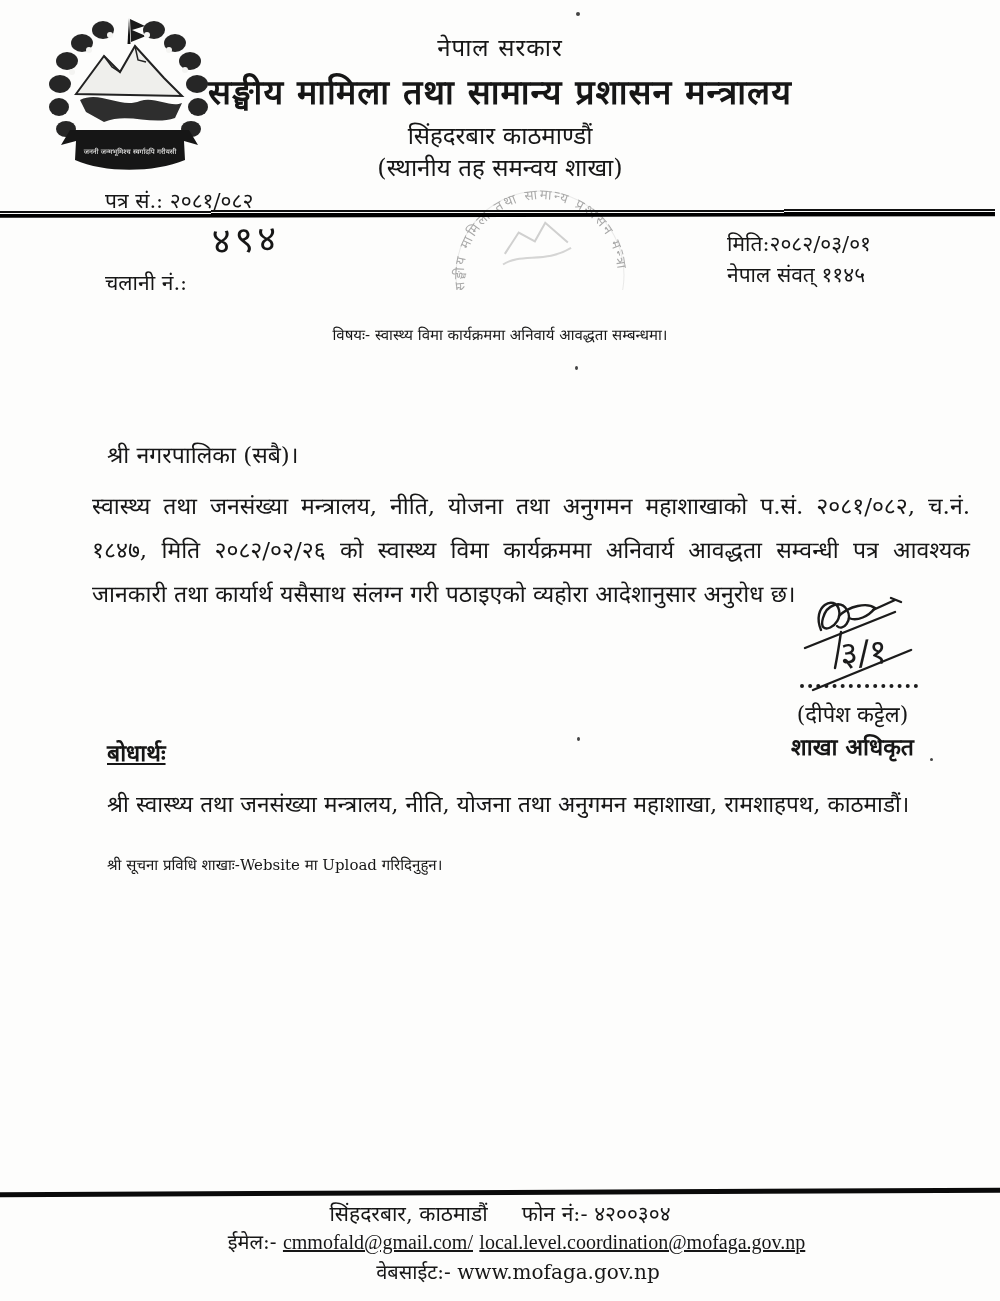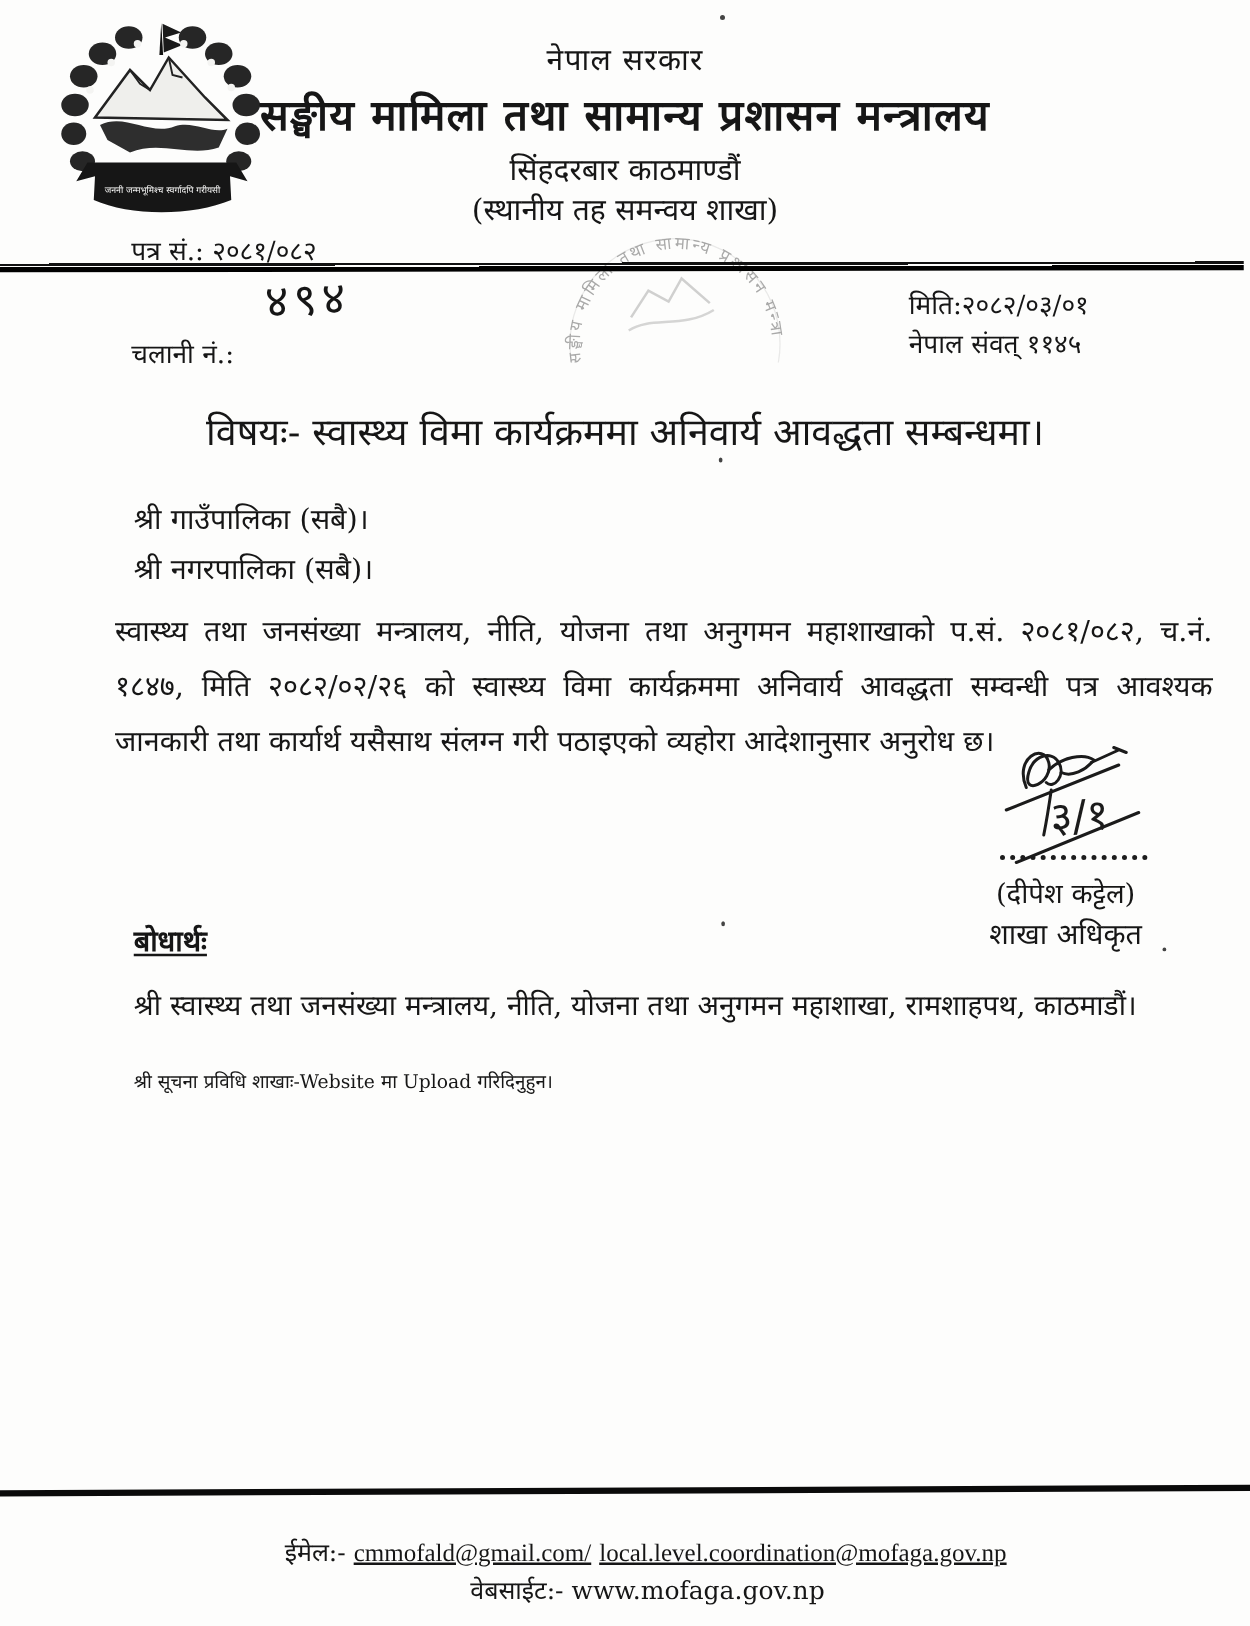--- a/index.html
+++ b/index.html
@@ -36,37 +36,37 @@
     transform:rotate(-3deg); letter-spacing:4px;
     font-family:"DejaVu Sans","Liberation Sans",sans-serif;
   }
   .miti   { left:727px; top:229px; font-size:21px; }
   .samvat { left:727px; top:260px; font-size:21px; }
 
   
   .stamp { left:430px; top:80px; z-index:1; opacity:.55; }
 
   
-  .subject { top:324px; font-size:30px; }
+  .subject { top:324px; font-size:15px; }
 
   
   .addressee1 { left:107px; top:398px; font-size:23px; }
   .addressee2 { left:107px; top:438px; font-size:23px; }
 
   
   .body-par {
     left:92px; top:484px; width:878px;
     font-size:23px; line-height:44px; text-align:justify;
   }
 
   
   .sig-svg   { left:783px; top:588px; z-index:2; }
   .sig-dots  { left:800px; top:666px; width:118px; height:22px; border-bottom:4px dotted #1c1c1c; }
   .sig-name  { left:770px; top:698px; width:165px; text-align:center; font-size:22px; }
-  .sig-title { left:770px; top:730px; width:165px; text-align:center; font-size:23px; }
+  .sig-title { left:770px; top:730px; width:165px; text-align:center; font-size:23px;font-weight:bold; }
 
   
   .cc-label { left:107px; top:736px; font-size:23px; font-weight:bold; text-decoration:underline; }
   .cc-item1 { left:107px; top:788px; font-size:22.5px; }
   .cc-item2 { left:107px; top:854px; font-size:15px; }
 
   
   .rule-bottom {
     left:0; top:1190px; width:1000px; height:5px;
     background:#0a0a0a; transform:rotate(-0.25deg);
@@ -150,21 +150,20 @@
 
   <div class="abs z2 ref-no">पत्र सं.: २०८१/०८२</div>
   <div class="abs rule-top"></div>
   <div class="abs z2 chalani">चलानी नं.:</div>
   <div class="abs chalani-hand">४९४</div>
   <div class="abs z2 miti">मिति:२०८२/०३/०१</div>
   <div class="abs z2 samvat">नेपाल संवत् ११४५</div>
 
   <div class="abs center z2 subject">विषयः- स्वास्थ्य विमा कार्यक्रममा अनिवार्य आवद्धता सम्बन्धमा।</div>
 
-  <div class="abs z2 addressee1">श्री गाउँपालिका (सबै)।</div>
   <div class="abs z2 addressee2">श्री नगरपालिका (सबै)।</div>
 
   <div class="abs z2 body-par">स्वास्थ्य तथा जनसंख्या मन्त्रालय, नीति, योजना तथा अनुगमन महाशाखाको प.सं. २०८१/०८२, च.नं. १८४७, मिति २०८२/०२/२६ को स्वास्थ्य विमा कार्यक्रममा अनिवार्य आवद्धता सम्वन्धी पत्र आवश्यक जानकारी तथा कार्यार्थ यसैसाथ संलग्न गरी पठाइएको व्यहोरा आदेशानुसार अनुरोध छ।</div>
 
   <svg class="abs sig-svg" width="155" height="105" viewBox="0 0 155 105" aria-hidden="true">
     <g fill="none" stroke="#1b1b1b" stroke-width="2.4" stroke-linecap="round">
       <path d="M38 42 C28 18 52 6 56 22 C60 38 34 50 40 30 C44 16 58 12 64 22 C70 32 60 44 54 38"></path>
       <path d="M56 28 C66 18 84 14 92 20 C86 28 74 34 66 30"></path>
       <path d="M90 22 L112 12 M108 10 L118 14"></path>
       <path d="M22 60 L112 24"></path>
@@ -175,20 +174,23 @@
   </svg>
   <div class="abs sig-dots"></div>
   <div class="abs z2 sig-name">(दीपेश कट्टेल)</div>
   <div class="abs z2 sig-title">शाखा अधिकृत</div>
 
   <div class="abs z2 cc-label">बोधार्थः</div>
   <div class="abs z2 cc-item1">श्री स्वास्थ्य तथा जनसंख्या मन्त्रालय, नीति, योजना तथा अनुगमन महाशाखा, रामशाहपथ, काठमाडौं।</div>
   <div class="abs z2 cc-item2">श्री सूचना प्रविधि शाखाः-Website मा Upload गरिदिनुहुन।</div>
 
   <div class="abs rule-bottom"></div>
+  <div class="abs center z2 foot1">
+    <span>सिंहदरबार, काठमाडौं</span><span class="gap"></span><span>फोन नं:- ४२००३०४</span>
+  </div>
   <div class="abs center z2 foot2">
     <span>ईमेल:-</span>
     <span class="ul">cmmofald@gmail.com/</span>
     <span class="ul">local.level.coordination@mofaga.gov.np</span>
   </div>
   <div class="abs center z2 foot3">
     <span>वेबसाईट:-</span>
     <span>www.mofaga.gov.np</span>
   </div>
 

